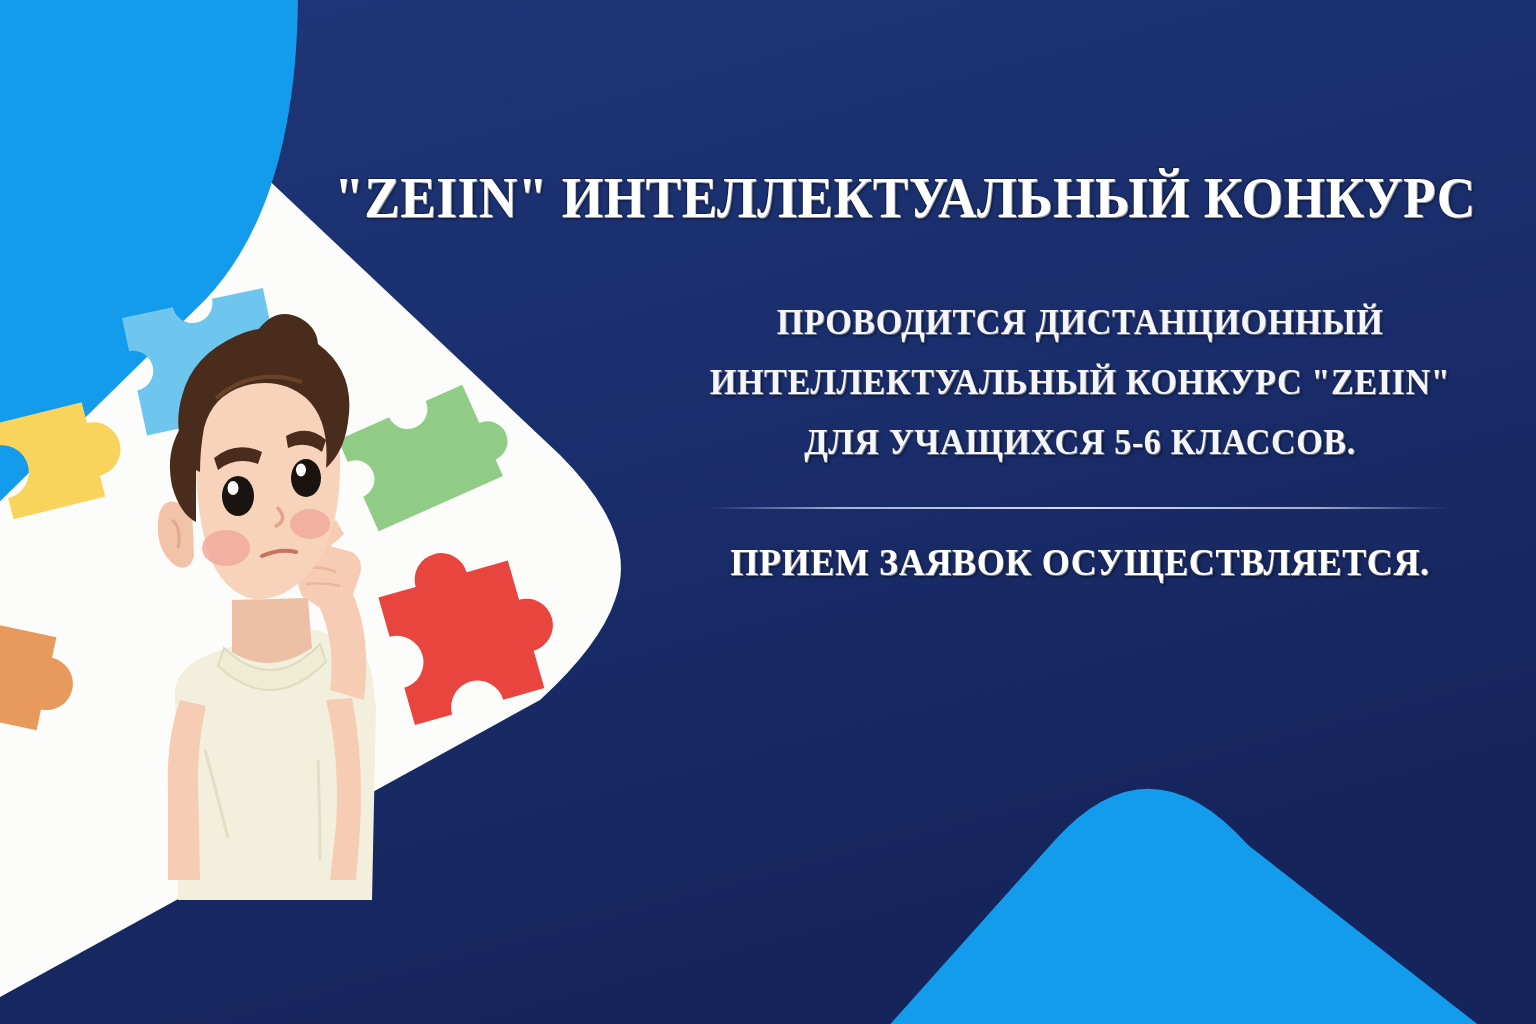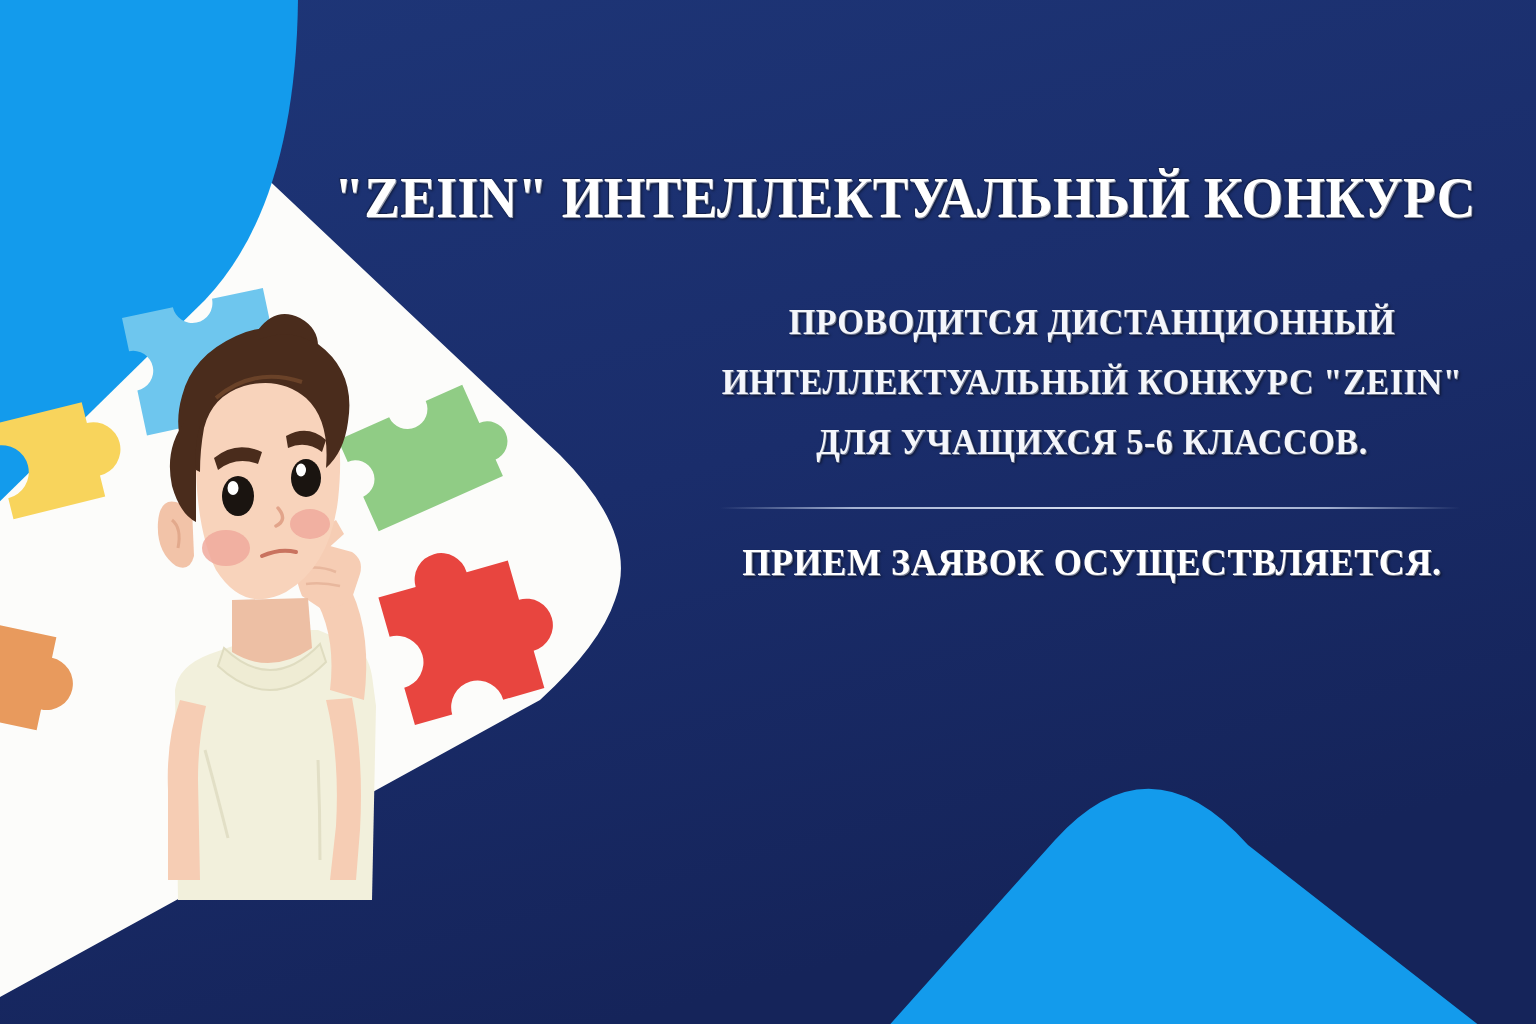--- a/index.html
+++ b/index.html
@@ -51,21 +51,21 @@
     transform-origin: center center;
     white-space: nowrap;
     text-shadow:
       1px 1px 0 rgba(255,255,255,0.55),
       2px 2px 3px rgba(0,0,0,0.55),
       -1px -1px 1px rgba(0,0,0,0.35);
   }
 
   .body-block {
     position: absolute;
-    left: 22px;
+    left: 10px;
     top: 292px;
     width: 860px;
     text-align: center;
   }
 
   .body-line {
     color: #f4f6fb;
     font-family: "Liberation Serif", "DejaVu Serif", serif;
     font-weight: bold;
     font-size: 36px;

